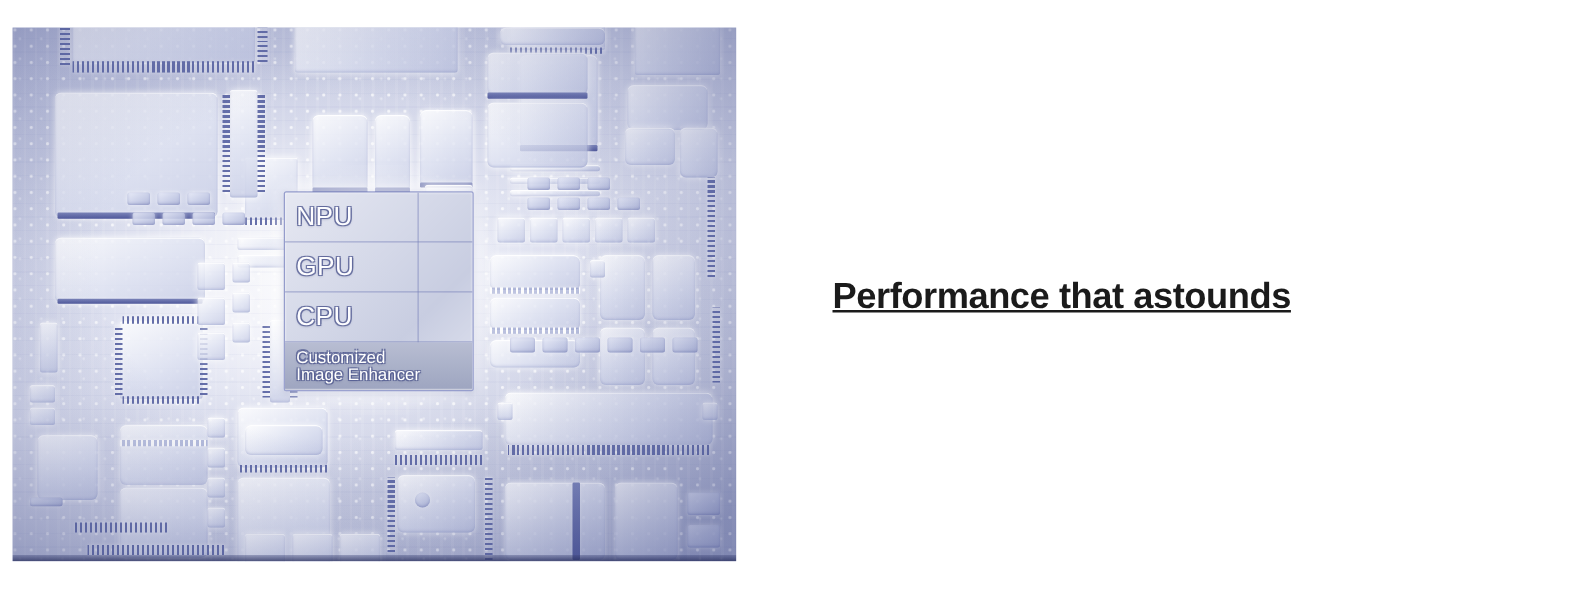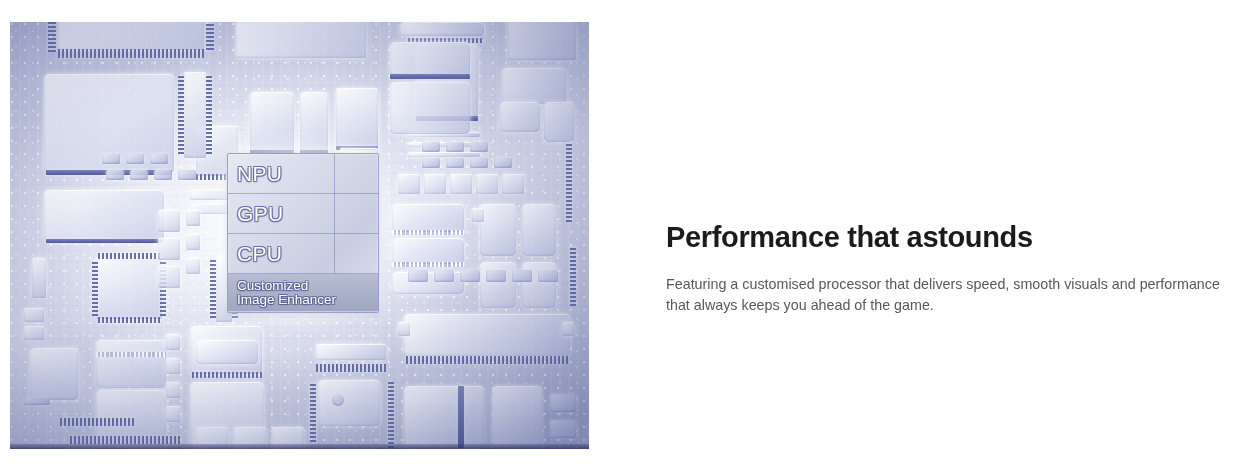--- a/index.html
+++ b/index.html
@@ -222,20 +222,21 @@
     width: 580px;
   }
   .headline {
     margin: 0;
     font-family: "Liberation Sans", sans-serif;
     font-size: 29px;
     font-weight: 700;
     letter-spacing: -0.35px;
     color: #1b1b1b;
     line-height: 36px;
+    text-decoration: underline;
   }
   .body-copy {
     margin: 0;
     padding-top: 19px;
     width: 578px;
     font-family: "Liberation Sans", sans-serif;
     font-size: 14.3px;
     font-weight: 400;
     line-height: 21px;
     color: #58585a;
@@ -428,16 +429,15 @@
         </div>
       </div>
     </div>
 
     <div class="vignette"></div>
     <div class="vignette-bottom"></div>
   </div>
 
   <div class="copy">
     <h2 class="headline">Performance that astounds</h2>
-    <p class="body-copy">Featuring a customised processor that delivers speed, smooth visuals and performance that always keeps you ahead of the game.</p>
   </div>
 
 </div>
 
 </body></html>

